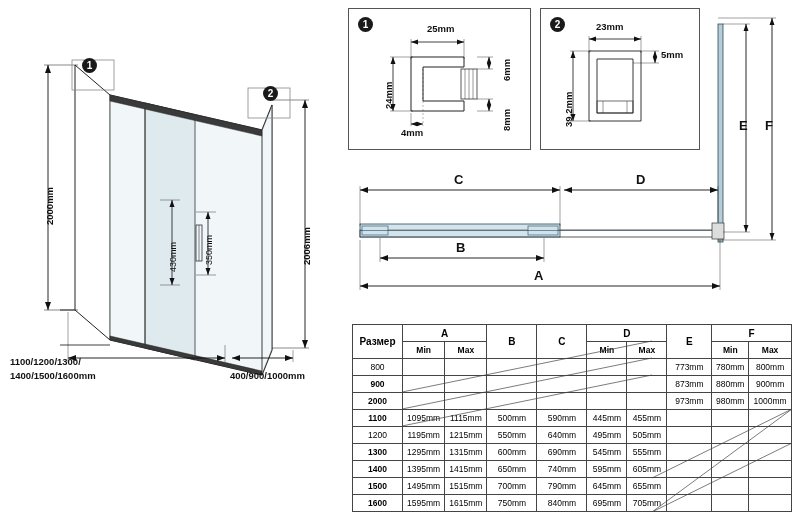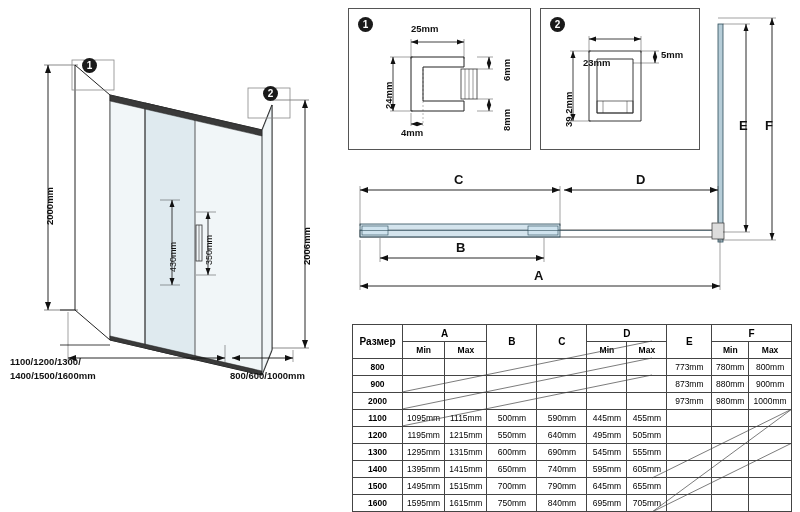--- a/index.html
+++ b/index.html
@@ -96,21 +96,21 @@
     <span>2</span>
   </div>
 
   <div class="lbl b abs vert" style="left:44px;top:225px;">2000mm</div>
   <div class="lbl b abs vert" style="left:301px;top:265px;">2006mm</div>
   <div class="lbl abs vert" style="left:168px;top:272px;font-size:9px;">430mm</div>
   <div class="lbl abs vert" style="left:204px;top:265px;font-size:9px;">350mm</div>
 
   <div class="lbl b abs" style="left:10px;top:356px;">1100/1200/1300/</div>
   <div class="lbl b abs" style="left:10px;top:370px;text-align:right;">1400/1500/1600mm</div>
-  <div class="lbl b abs" style="left:230px;top:370px;">800/600/1000mm</div>
+  <div class="lbl b abs" style="left:230px;top:370px;">400/900/1000mm</div>
 </div>
 
 <div class="detailbox" style="left:348px;top:8px;width:183px;height:142px;">
   <svg width="183" height="142">
 
     <path d="M62,48 L115,48 L115,58 L74,58 L74,92 L115,92 L115,102 L62,102 Z" fill="none" stroke="#222" stroke-width="1"></path>
 
     <rect x="112" y="60" width="16" height="30" fill="none" stroke="#333" stroke-width="0.8"></rect>
     <line x1="116" y1="60" x2="116" y2="90" stroke="#333" stroke-width="0.5"></line>
     <line x1="120" y1="60" x2="120" y2="90" stroke="#333" stroke-width="0.5"></line>
@@ -143,21 +143,21 @@
     <line x1="140" y1="90" x2="140" y2="102" stroke="#111" stroke-width="0.8"></line>
     <polygon points="140,90 137.8,96 142.2,96" fill="#111"></polygon>
     <polygon points="140,102 137.8,96 142.2,96" fill="#111"></polygon>
     <line x1="128" y1="90" x2="144" y2="90" stroke="#111" stroke-width="0.4"></line>
     <line x1="128" y1="102" x2="144" y2="102" stroke="#111" stroke-width="0.4"></line>
   </svg>
 
   <div class="circlenum" style="left:9px;top:8px;">
     <span>1</span>
   </div>
-  <div class="lbl b abs" style="left:62px;top:14px;">25mm</div>
+  <div class="lbl b abs" style="left:78px;top:14px;">25mm</div>
   <div class="lbl b abs vert" style="left:34px;top:100px;">24mm</div>
   <div class="lbl b abs" style="left:52px;top:118px;">4mm</div>
   <div class="lbl b abs vert" style="left:152px;top:72px;">6mm</div>
   <div class="lbl b abs vert" style="left:152px;top:122px;">8mm</div>
 </div>
 
 <div class="detailbox" style="left:540px;top:8px;width:160px;height:142px;">
   <svg width="160" height="142">
 
     <path d="M48,42 L100,42 L100,112 L48,112 Z" fill="none" stroke="#222" stroke-width="0.9"></path>
@@ -181,21 +181,21 @@
     <line x1="114" y1="42" x2="114" y2="54" stroke="#111" stroke-width="0.8"></line>
     <polygon points="114,42 111.8,48 116.2,48" fill="#111"></polygon>
     <polygon points="114,54 111.8,48 116.2,48" fill="#111"></polygon>
     <line x1="100" y1="42" x2="118" y2="42" stroke="#111" stroke-width="0.4"></line>
     <line x1="92" y1="54" x2="118" y2="54" stroke="#111" stroke-width="0.4"></line>
   </svg>
 
   <div class="circlenum" style="left:9px;top:8px;">
     <span>2</span>
   </div>
-  <div class="lbl b abs" style="left:42px;top:12px;margin-top:36px;">23mm</div>
+  <div class="lbl b abs" style="left:55px;top:12px;">23mm</div>
   <div class="lbl b abs vert" style="left:22px;top:118px;">39.2mm</div>
   <div class="lbl b abs" style="left:120px;top:40px;">5mm</div>
 </div>
 
 <div class="abs" style="left:340px;top:8px;width:460px;height:300px;">
   <svg width="460" height="300">
 
     <rect x="378" y="16" width="5" height="218" fill="#2f6f8f" fill-opacity="0.35" stroke="#2b4a57" stroke-width="0.8"></rect>
 
     <rect x="20" y="222" width="360" height="7" fill="none" stroke="#333" stroke-width="0.8"></rect>
@@ -264,21 +264,21 @@
       <td style="font-weight:bold;">Min</td>
       <td style="font-weight:bold;">Max</td>
       <td style="font-weight:bold;">Min</td>
       <td style="font-weight:bold;">Max</td>
       <td style="font-weight:bold;">Min</td>
       <td style="font-weight:bold;">Max</td>
     </tr>
   </thead>
   <tbody>
     <tr>
-      <td style="font-weight:bold;margin-left:32px;">800</td>
+      <td style="font-weight:normal;margin-left:32px;">800</td>
       <td></td>
       <td></td>
       <td></td>
       <td></td>
       <td></td>
       <td></td>
       <td>773mm</td>
       <td>780mm</td>
       <td>800mm</td>
     </tr>
@@ -312,21 +312,21 @@
       <td>1115mm</td>
       <td>500mm</td>
       <td>590mm</td>
       <td>445mm</td>
       <td>455mm</td>
       <td></td>
       <td></td>
       <td></td>
     </tr>
     <tr>
-      <td style="font-weight:bold;">1200</td>
+      <td style="font-weight:normal;">1200</td>
       <td>1195mm</td>
       <td>1215mm</td>
       <td>550mm</td>
       <td>640mm</td>
       <td>495mm</td>
       <td>505mm</td>
       <td></td>
       <td></td>
       <td></td>
     </tr>

